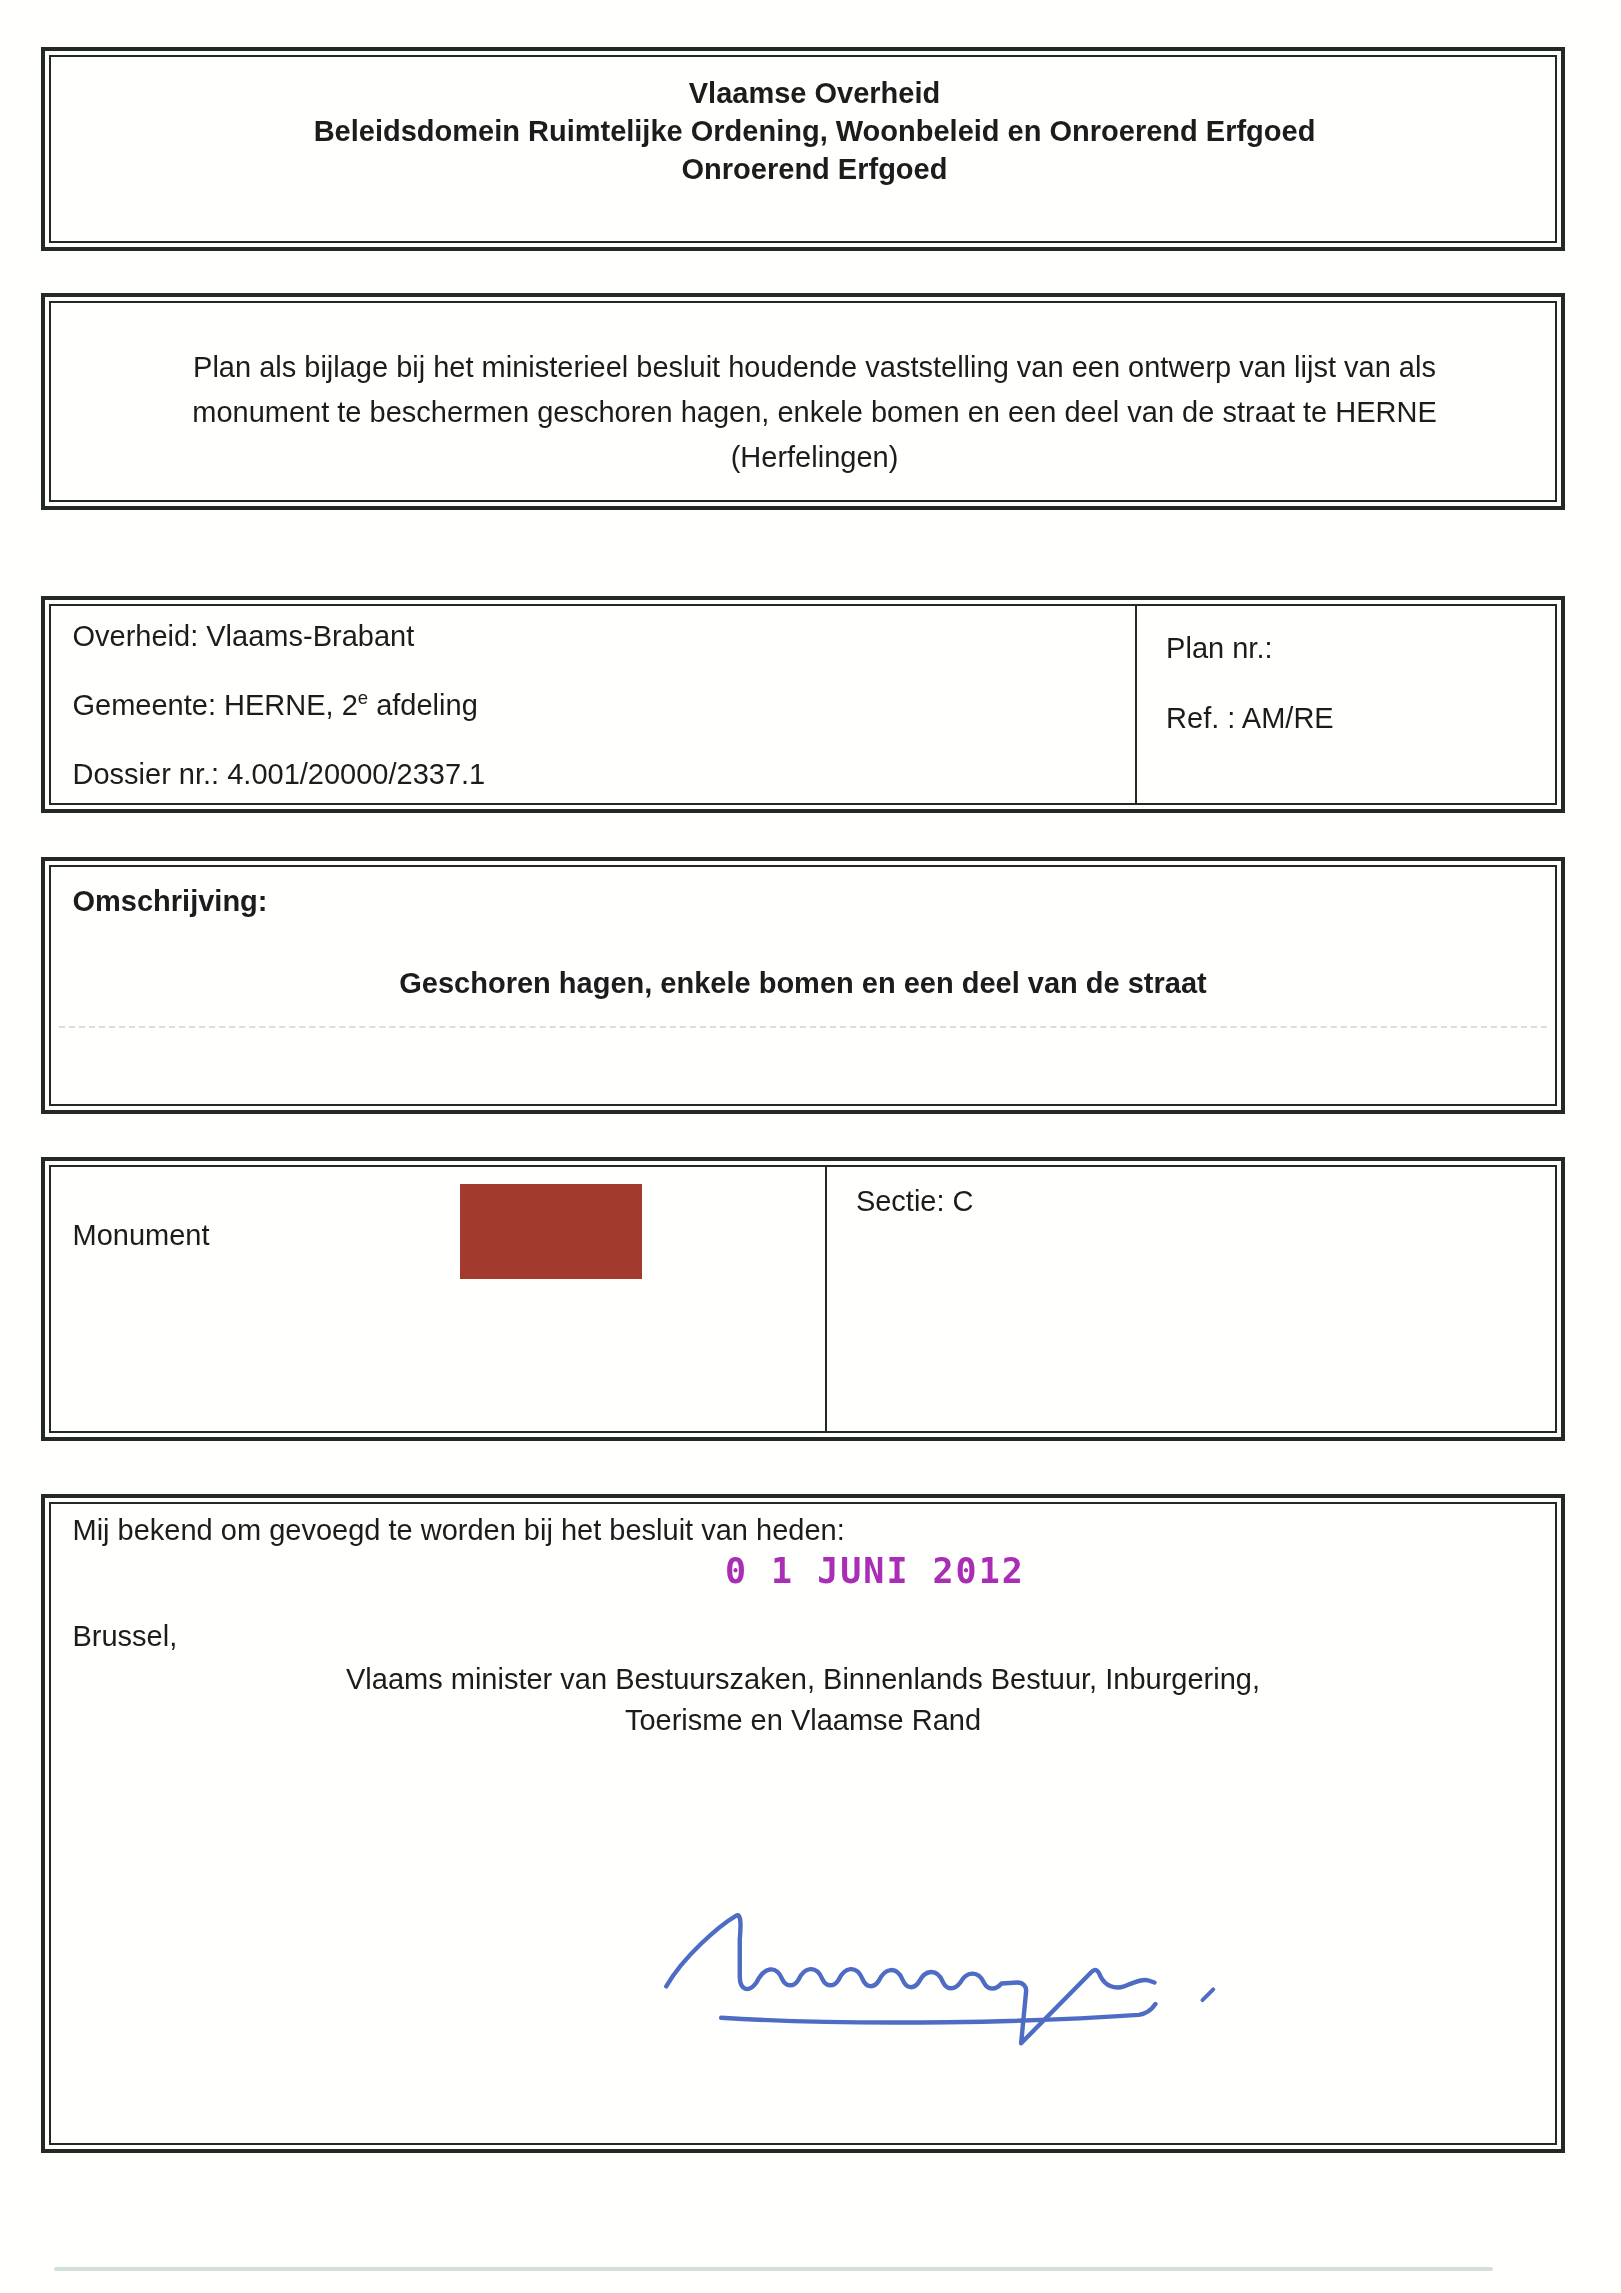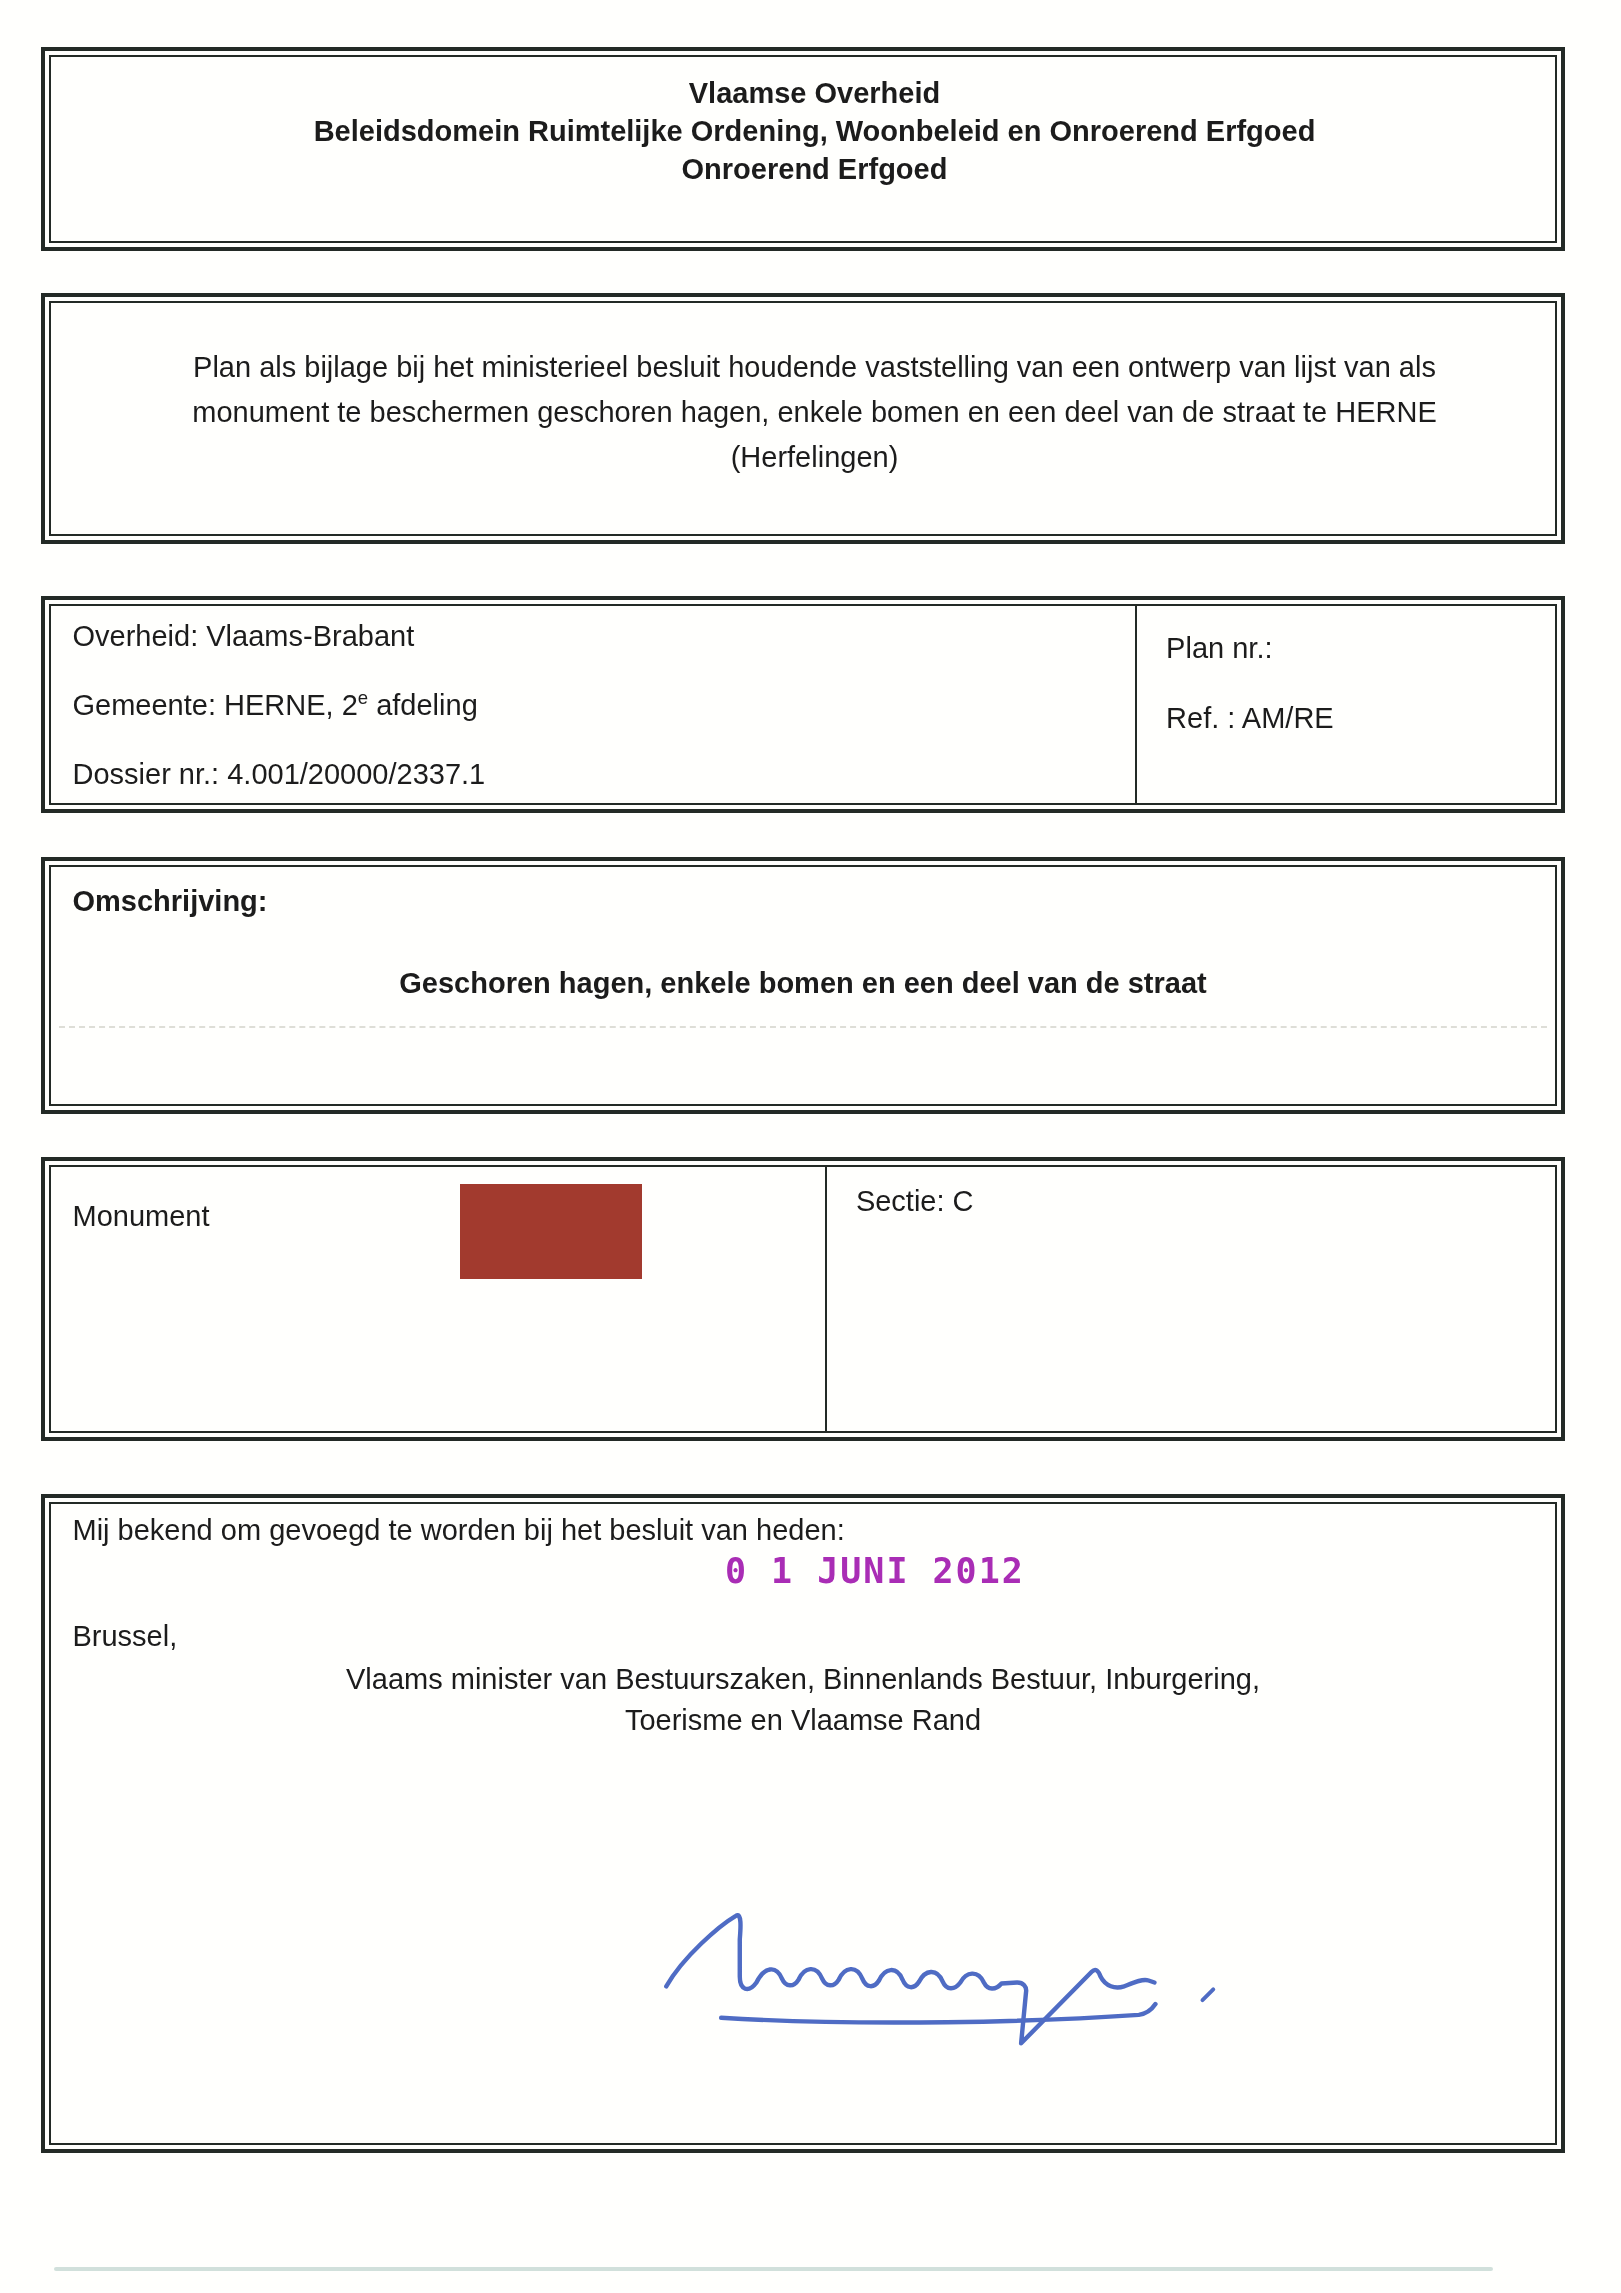--- a/index.html
+++ b/index.html
@@ -14,39 +14,39 @@
   .dbox .inner{box-sizing:border-box;position:absolute;inset:3.9px;border:2px solid #232a26;padding-left:23px;}
   .t{font-size:29px;line-height:37px;}
   .bold{font-weight:bold;}
   .center{text-align:center;}
   .abs{position:absolute;}
 
   #box-header{top:47px;height:204px;}
   #box-header .content{padding-top:16.7px;}
   #box-header .hline{font-size:29px;line-height:38px;font-weight:bold;text-align:center;}
 
-  #box-plan{top:293px;height:251px;}
+  #box-plan{top:293px;height:217px;}
   #box-plan .content{padding-top:42px;}
   #box-plan .pline{font-size:29px;line-height:45px;text-align:center;}
 
   #box-details{top:596px;height:217px;}
   .cell-left{position:absolute;left:0;top:0;bottom:0;right:420px;padding:13.7px 0 0 21.6px;}
   .cell-left .dline{font-size:29px;line-height:33px;margin-bottom:36px;}
   .cell-right{box-sizing:border-box;position:absolute;right:0;top:0;bottom:0;width:420px;border-left:2px solid #232a26;padding:26.5px 0 0 29px;}
   .cell-right .dline{font-size:29px;line-height:33px;margin-bottom:37px;}
   sup.sup-e{font-size:18.6px;vertical-align:super;line-height:0;}
 
   #box-omschrijving{top:857px;height:257px;}
   #oms-label{left:21.6px;top:15.7px;font-weight:bold;}
   #oms-value{left:0;right:0;top:98px;}
   #oms-artifact{left:7.8px;right:7.8px;top:159px;border-top:2.9px dashed #d9d9d1;opacity:.85;}
 
   #box-legend{top:1157px;height:284px;}
   .legend-left{position:absolute;left:0;top:0;bottom:0;width:774px;}
-  #monument-label{left:21.6px;top:31px;text-align:right;}
+  #monument-label{left:21.6px;top:50px;text-align:right;}
   #monument-swatch{left:409px;top:16.7px;width:182px;height:95px;background:#a23a2e;}
   .legend-right{box-sizing:border-box;position:absolute;left:774px;right:0;top:0;bottom:0;border-left:2px solid #232a26;padding:18.6px 0 0 29px;}
   .legend-right .lline{font-size:29px;line-height:33px;margin-bottom:39px;}
 
   #box-signoff{top:1494px;height:659px;}
   #signoff-intro{left:21.6px;top:7.8px;}
   #date-stamp{
     left:674px;top:47px;
     font-family:"DejaVu Sans Mono","Liberation Mono",monospace;
     font-weight:bold;font-size:35px;letter-spacing:2px;

